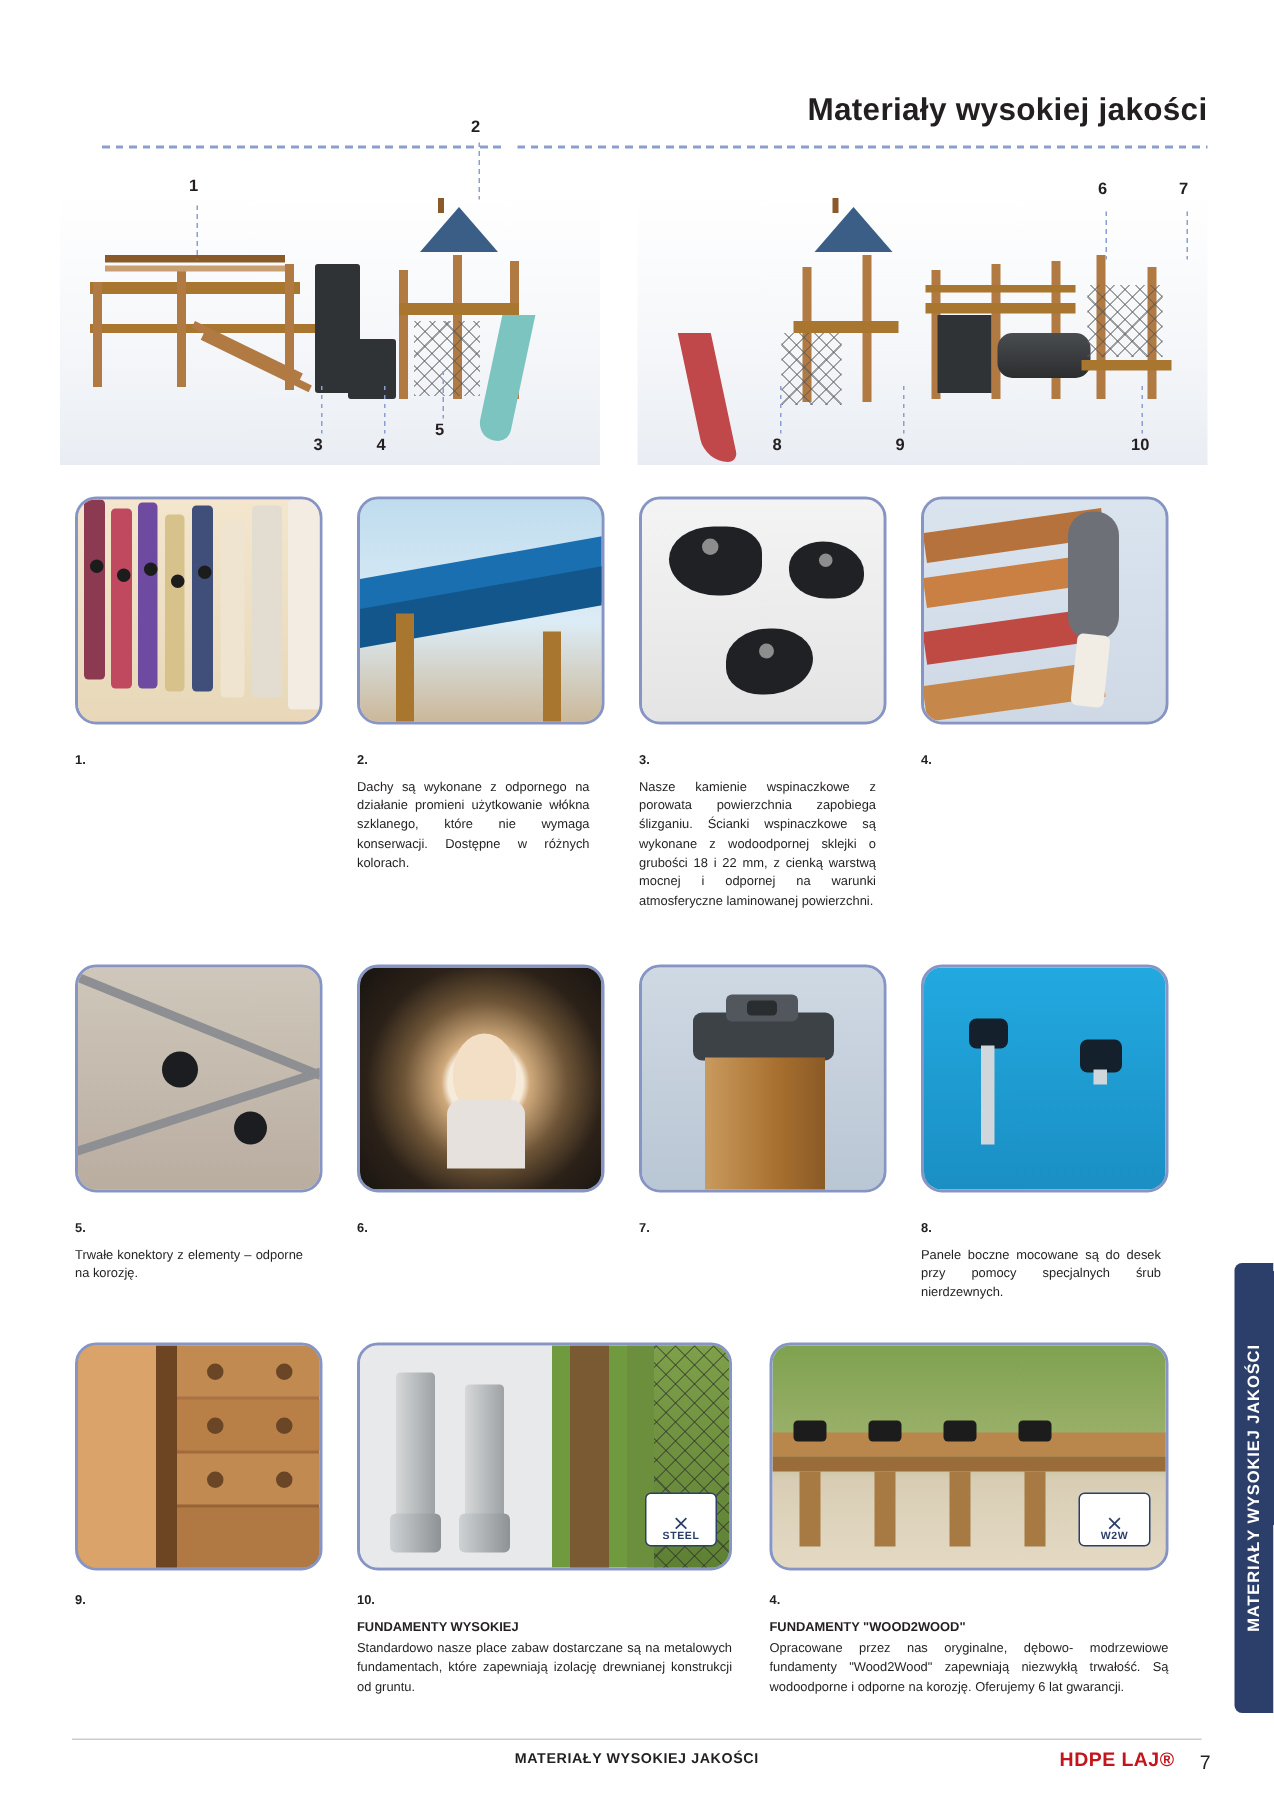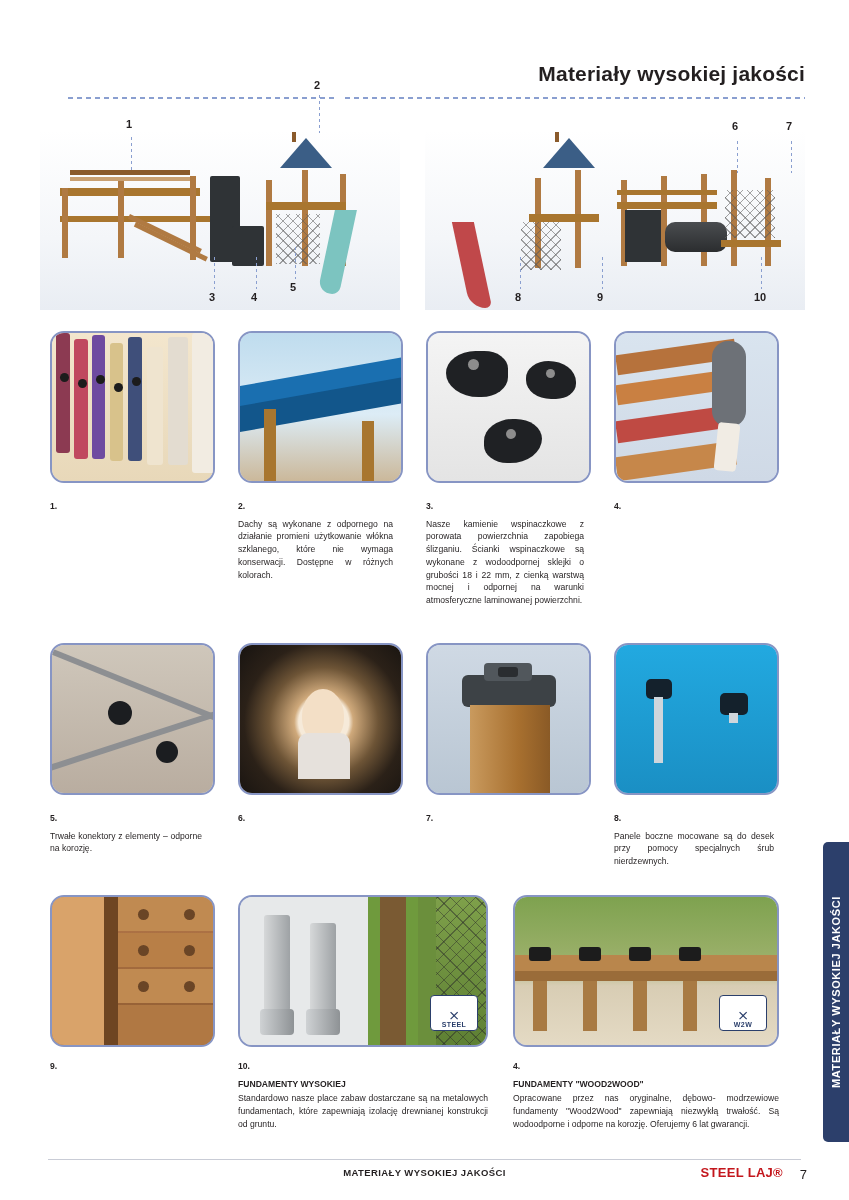--- a/index.html
+++ b/index.html
@@ -424,15 +424,15 @@
   <span>Opracowane przez nas oryginalne, dębowo- modrzewiowe fundamenty "Wood2Wood" zapewniają niezwykłą trwałość. Są wodoodporne i odporne na korozję. Oferujemy 6 lat gwarancji.</span>
 </div>
 
 <div class="side-tab">
   <span>MATERIAŁY WYSOKIEJ JAKOŚCI</span>
 </div>
 
 <div class="footer-rule"></div>
 <div class="footer-title">MATERIAŁY WYSOKIEJ JAKOŚCI</div>
 <div class="brand">
-  <span>STEEL LAJ</span><span class="dot">®</span>
+  <span>HDPE LAJ</span><span class="dot">®</span>
 </div>
 <div class="pageno">7</div>
 
 </body></html>

